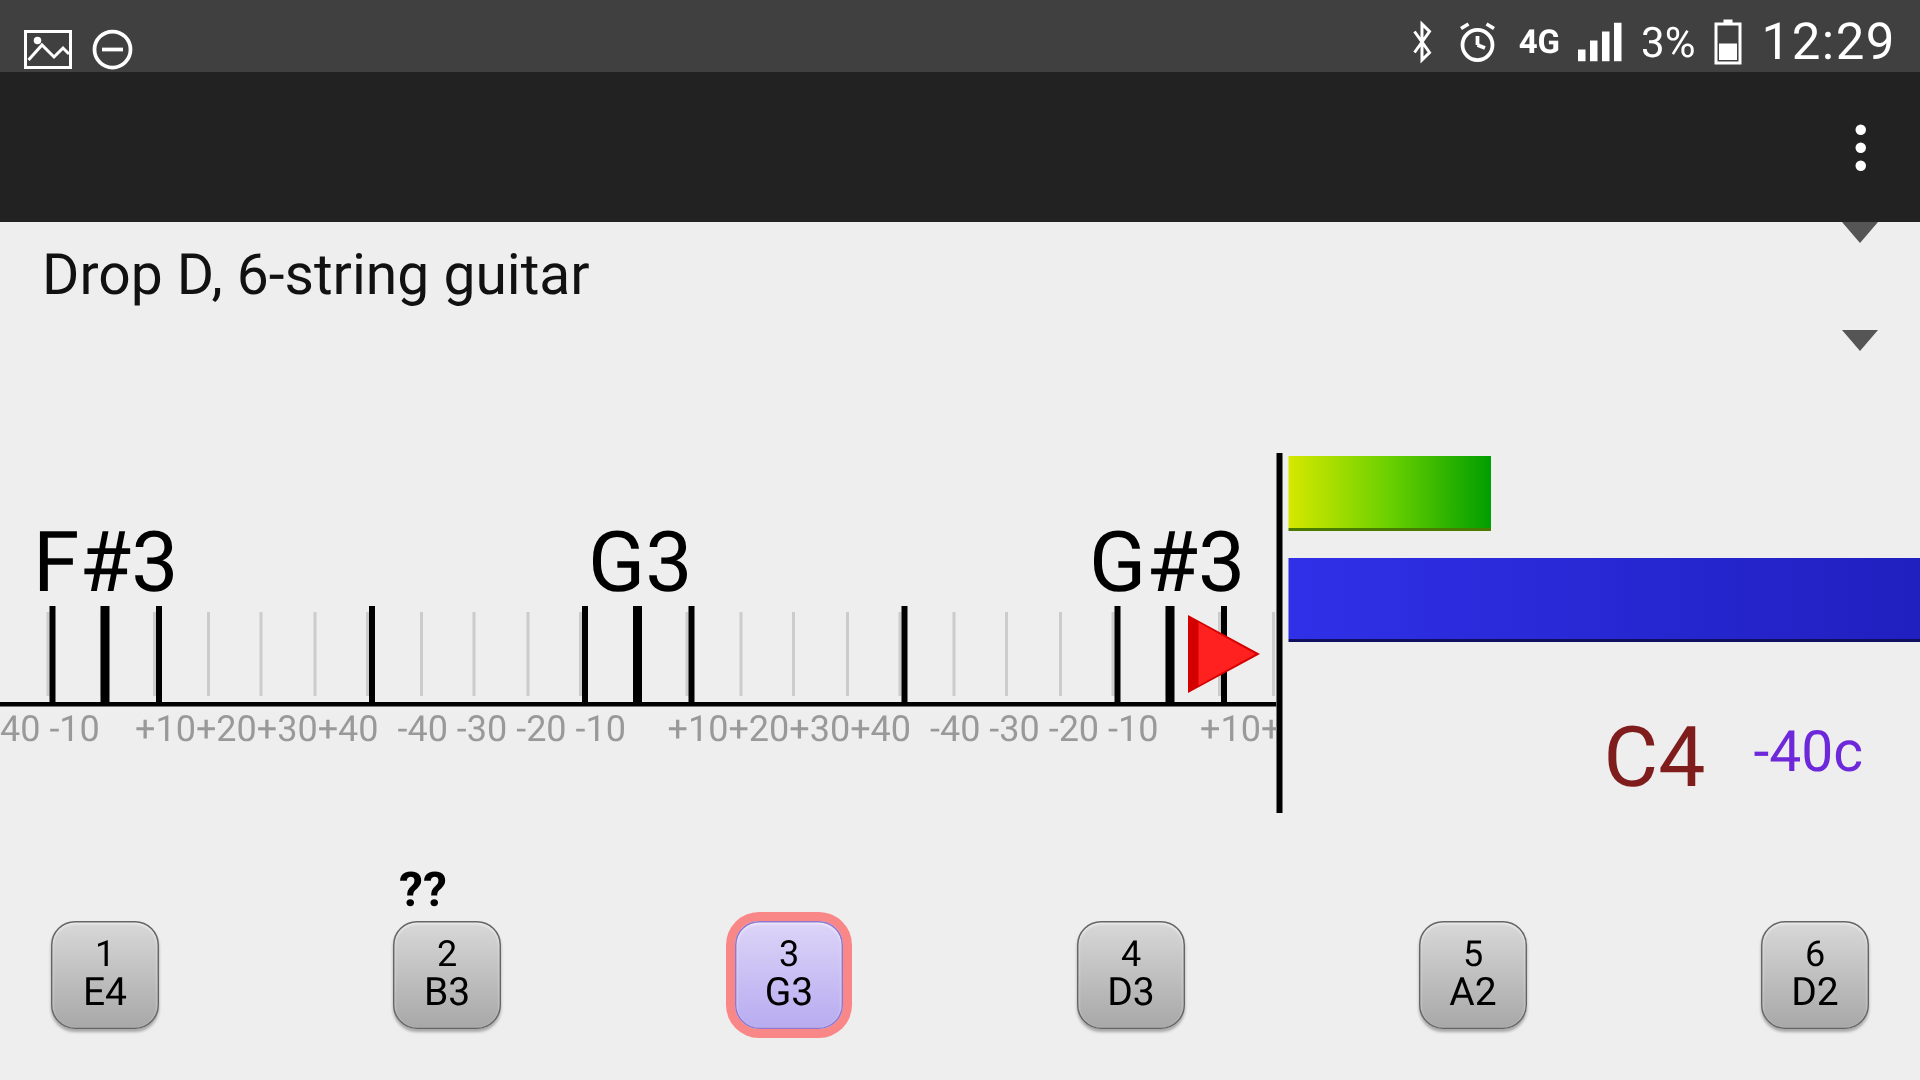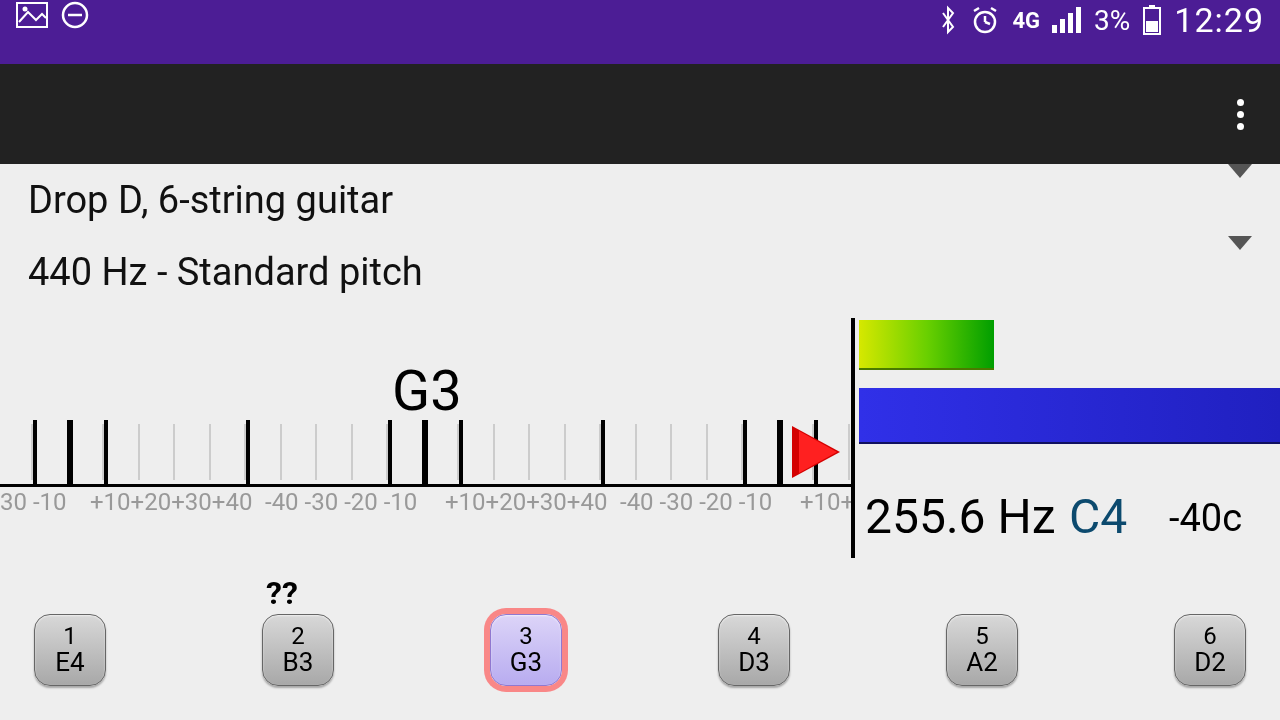--- a/index.html
+++ b/index.html
@@ -1,20 +1,20 @@
 <!DOCTYPE html>
 <html><head>
 <meta charset="utf-8">
 <style>
   * { box-sizing: border-box; margin: 0; padding: 0; font-family: Roboto, Arial, sans-serif; }
   html, body { width: 1280px; height: 720px; background: #eeeeee; overflow: hidden; }
 
   
   .status-bar {
-    height: 64px; background: #4c1d95; color: #fff; display: flex; align-items: flex-start;
+    height: 48px; background: #404040; color: #fff; display: flex; align-items: flex-end;
     padding: 0 16px; font-size: 28px; font-weight: 400;
   }
   .status-left { display: flex; gap: 12px; align-items: center; }
   .status-right { margin-left: auto; display: flex; gap: 12px; align-items: center; }
   .status-right .pct { font-size: 28px; }
   .status-right .time { font-size: 34px; letter-spacing: 1px; }
   .ic { display: inline-flex; align-items: center; justify-content: center; }
 
   
   .action-bar {
@@ -75,22 +75,22 @@
     position: absolute; left: 0; top: 2px; width: 135px; height: 50px;
     background: linear-gradient(90deg, #d6e800 0%, #6ad000 50%, #009e00 100%);
     border-bottom: 2px solid #4a7a00;
   }
   .pitch-bar {
     position: absolute; left: 0; top: 70px; right: 0; height: 56px;
     background: linear-gradient(90deg, #3030e8 0%, #2020c0 100%);
     border-bottom: 2px solid #101060;
   }
   .freq { position: absolute; left: 6px; top: 170px; font-size: 48px; color: #000; }
-  .det-note { position: absolute; left: 210px; top: 170px; font-size: 48px; color: #0c4a6e; }
-  .cents { position: absolute; left: 310px; top: 178px; font-size: 38px; color: #000000; }
+  .det-note { position: absolute; left: 210px; top: 170px; font-size: 56px; color: #7f1d1d; }
+  .cents { position: absolute; left: 310px; top: 178px; font-size: 38px; color: #6d28d9; }
 
   
   .strings {
     position: absolute; left: 0; right: 0; bottom: 0; height: 128px;
     display: flex; align-items: flex-end; justify-content: space-between;
     padding: 0 34px 34px 34px;
   }
   .string-wrap { position: relative; }
   .qmarks { position: absolute; top: -40px; left: 4px; font-size: 32px; font-weight: 700; color: #000; }
   .string-btn {
@@ -175,28 +175,29 @@
       <span class="dot"></span>
   </div>
 </div>
 
 <div class="dropdown-row">
   <span>Drop D, 6-string guitar</span>
   <span class="arrow"><span class="tri-down"></span></span>
 </div>
 
 <div class="dropdown-row">
-  <span>440 Hz - Standard pitch</span>
   <span class="arrow"><span class="tri-down"></span></span>
 </div>
 
 <div class="scale-area">
   <div class="scale-clip">
     <div class="note-labels">
+      <span class="note-label" style="left:22px">F#3</span>
       <span class="note-label" style="left:392px">G3</span>
+      <span class="note-label" style="left:726px">G#3</span>
     </div>
     <div class="ticks" id="ticks">
         <div class="tick minor" style="left: 31px;"></div>
         <div class="tick minor" style="left: 66.5px;"></div>
         <div class="tick minor" style="left: 102px;"></div>
         <div class="tick minor" style="left: 137.5px;"></div>
         <div class="tick minor" style="left: 173px;"></div>
         <div class="tick minor" style="left: 208.5px;"></div>
         <div class="tick minor" style="left: 244px;"></div>
         <div class="tick minor" style="left: 279.5px;"></div>
@@ -223,35 +224,34 @@
         <div class="tick semi" style="left: 387.5px;"></div>
         <div class="tick semi" style="left: 458.5px;"></div>
         <div class="tick major" style="left: 777px;"></div>
         <div class="tick semi" style="left: 742.5px;"></div>
         <div class="tick semi" style="left: 813.5px;"></div>
         <div class="tick semi" style="left: 245.5px;"></div>
         <div class="tick semi" style="left: 600.5px;"></div>
       </div>
     <div class="baseline"></div>
     <div class="centlabels">
-      <span class="centlabel" style="left:0px">30 -10</span>
+      <span class="centlabel" style="left:0px">40 -10</span>
       <span class="centlabel" style="left:90px">+10+20+30+40</span>
       <span class="centlabel" style="left:265px">-40 -30 -20 -10</span>
       <span class="centlabel" style="left:445px">+10+20+30+40</span>
       <span class="centlabel" style="left:620px">-40 -30 -20 -10</span>
       <span class="centlabel" style="left:800px">+10+2</span>
     </div>
     <div class="marker"></div>
     <div class="marker-inner"></div>
   </div>
 
   <div class="readout">
     <div class="vol-bar"></div>
     <div class="pitch-bar"></div>
-    <span class="freq">255.6 Hz</span>
     <span class="det-note">C4</span>
     <span class="cents">-40c</span>
   </div>
 </div>
 
 <div class="strings" id="strings">
     <div class="string-wrap">
       <div class="string-btn">
         <div class="num">1</div>
         <div class="note">E4</div>

